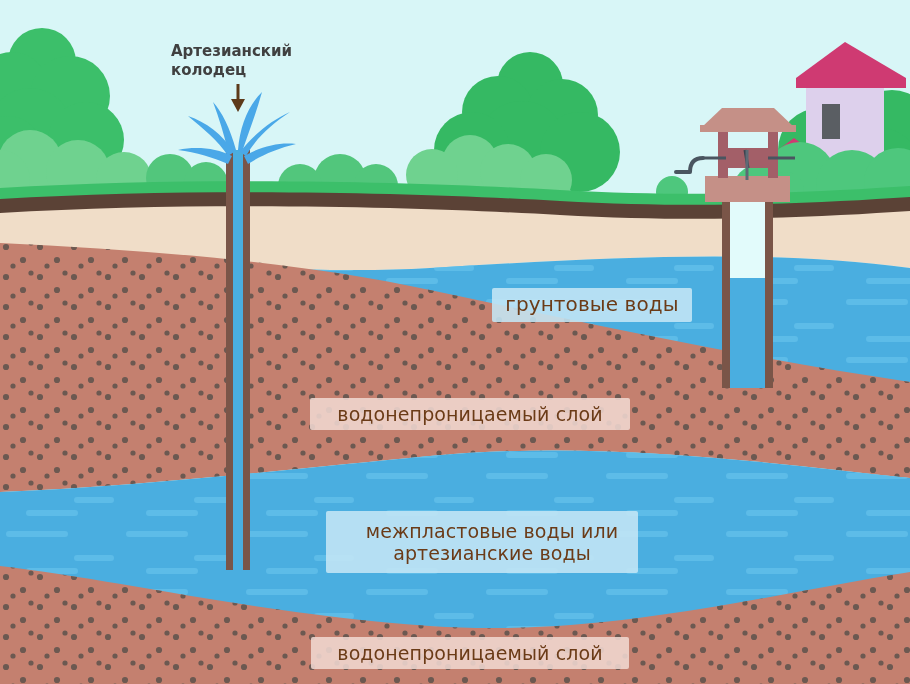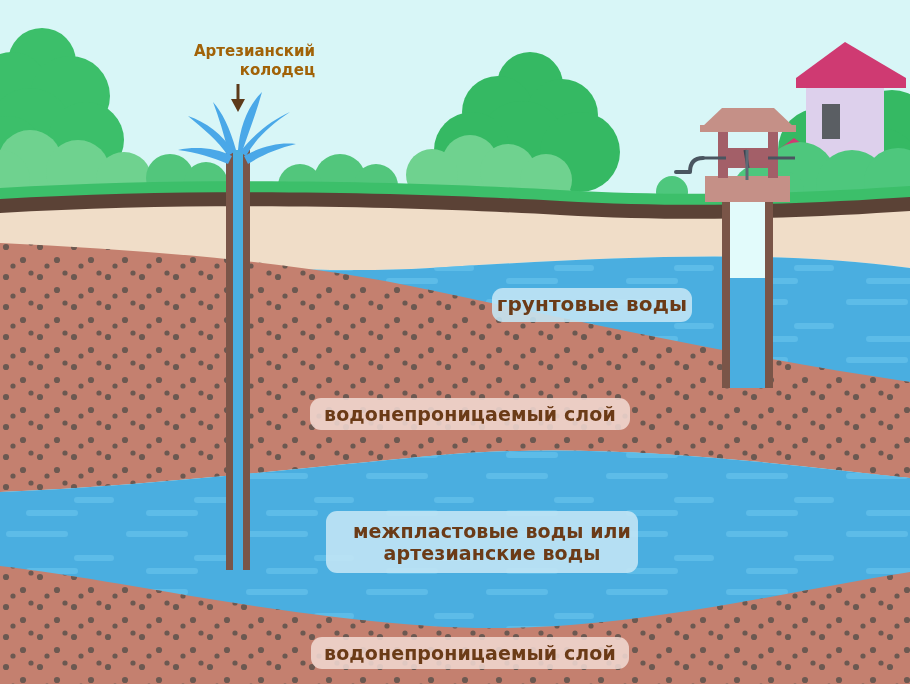--- a/index.html
+++ b/index.html
@@ -4,39 +4,39 @@
 <style>
   html,body{margin:0;padding:0;background:#fff;}
   #stage{
     position:relative;width:910px;height:684px;overflow:hidden;
     font-family:"DejaVu Sans","Liberation Sans",sans-serif;
     background:#d8f6f7;
   }
   #scene{position:absolute;inset:0;width:910px;height:684px;}
   .lbl{
     position:absolute;
-    border-radius:11px;
-    font-weight:bold;
+    border-radius:2px;
+    font-weight:normal;
     color:#6b3b17;
     text-align:center;
     line-height:1.18;
     white-space:pre;
     display:flex;align-items:center;justify-content:center;
     letter-spacing:.1px;
   }
   .lbl-water{background:rgba(196,230,245,.88);}
   .lbl-clay{background:rgba(240,215,208,.88);}
   #lbl-ground{left:492px;top:288px;width:200px;height:34px;font-size:20px;}
   #lbl-clay1{left:310px;top:398px;width:320px;height:32px;font-size:19px;}
   #lbl-artesian{left:326px;top:511px;width:292px;height:62px;font-size:19px;padding-left:20px;}
   #lbl-clay2{left:311px;top:637px;width:318px;height:32px;font-size:19px;}
   #lbl-title{
     position:absolute;left:171px;top:42px;width:144px;height:42px;
-    font-size:15px;font-weight:bold;color:#a16207;
-    text-align:right;line-height:1.25;white-space:pre;
+    font-size:15px;font-weight:bold;color:#404040;
+    text-align:left;line-height:1.25;white-space:pre;
   }
 </style>
 </head>
 <body>
 
 <div id="stage">
 
   <svg id="scene" viewBox="0 0 910 684">
     <defs>
       <pattern id="clayDots" width="34" height="30" patternUnits="userSpaceOnUse">

